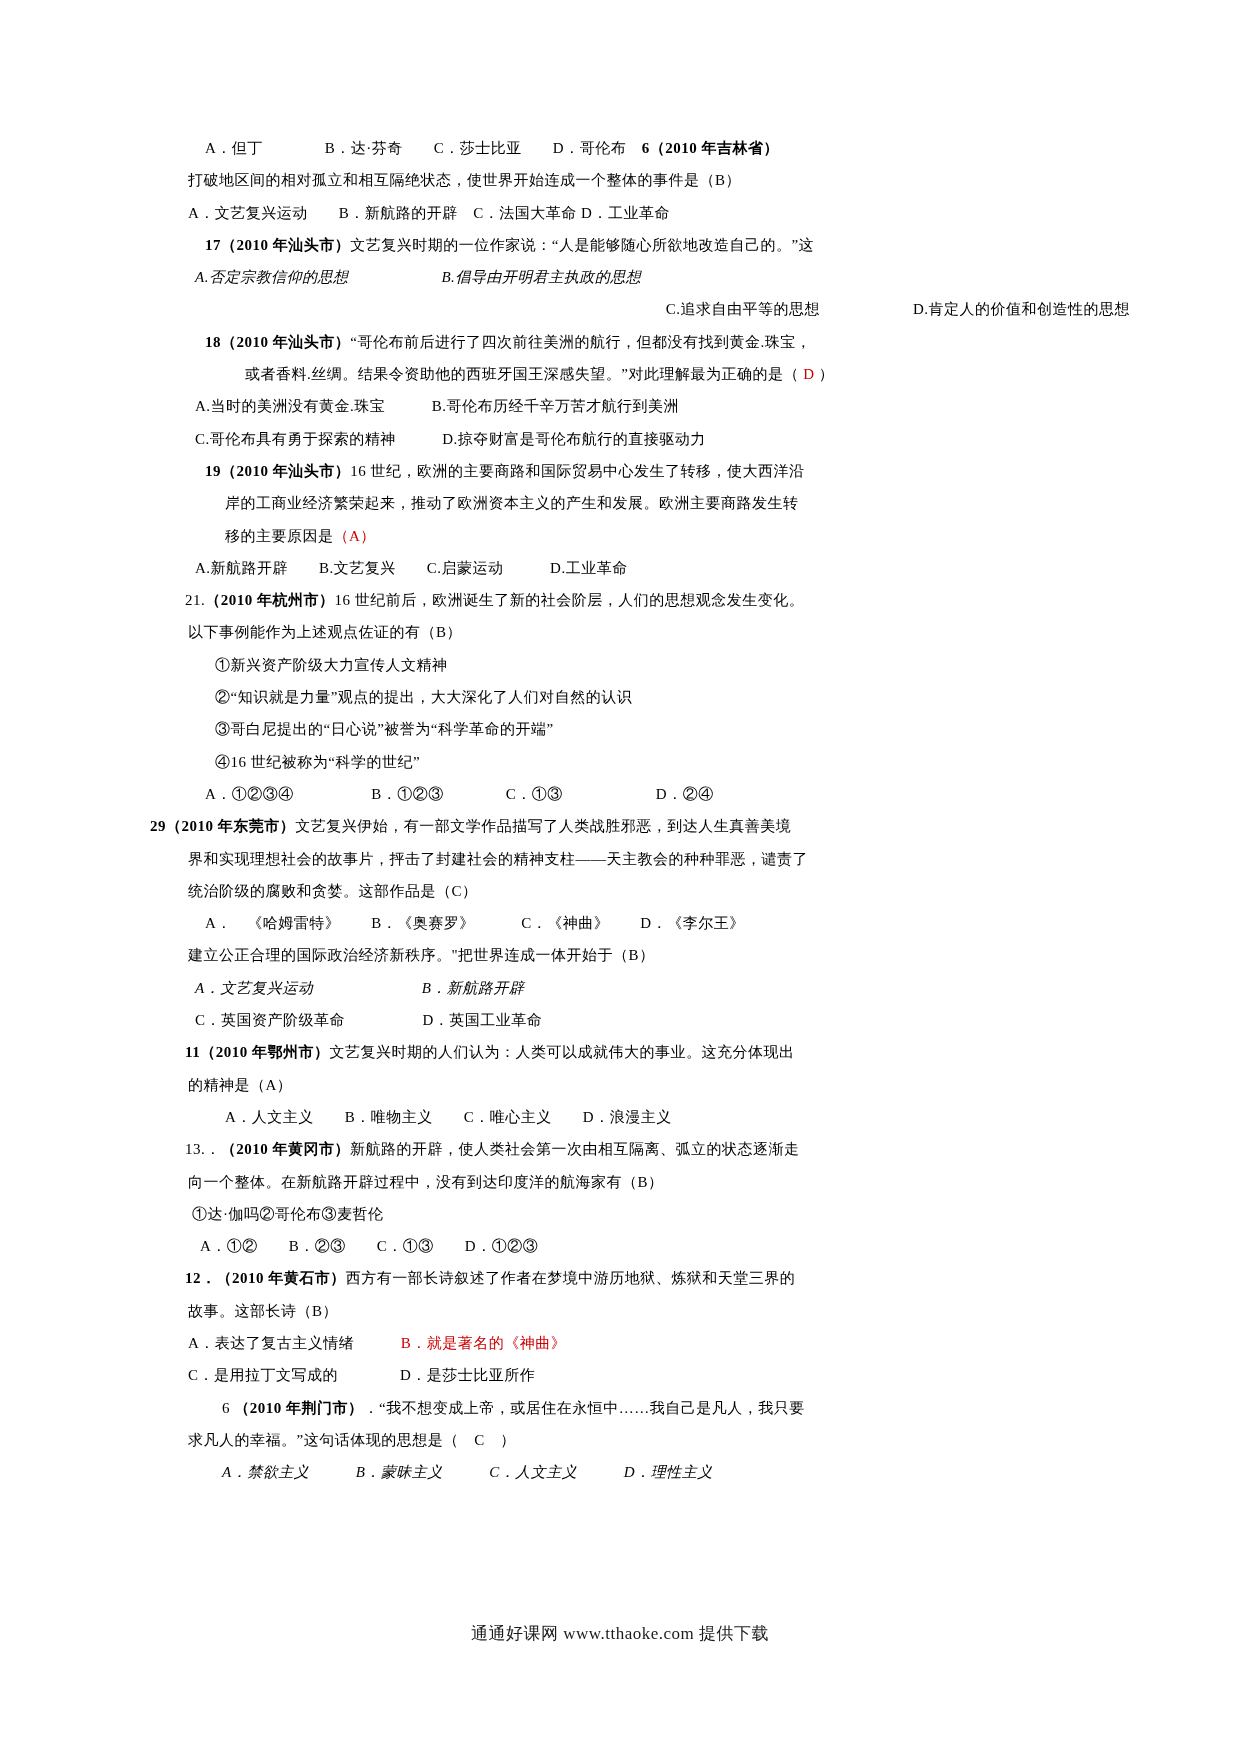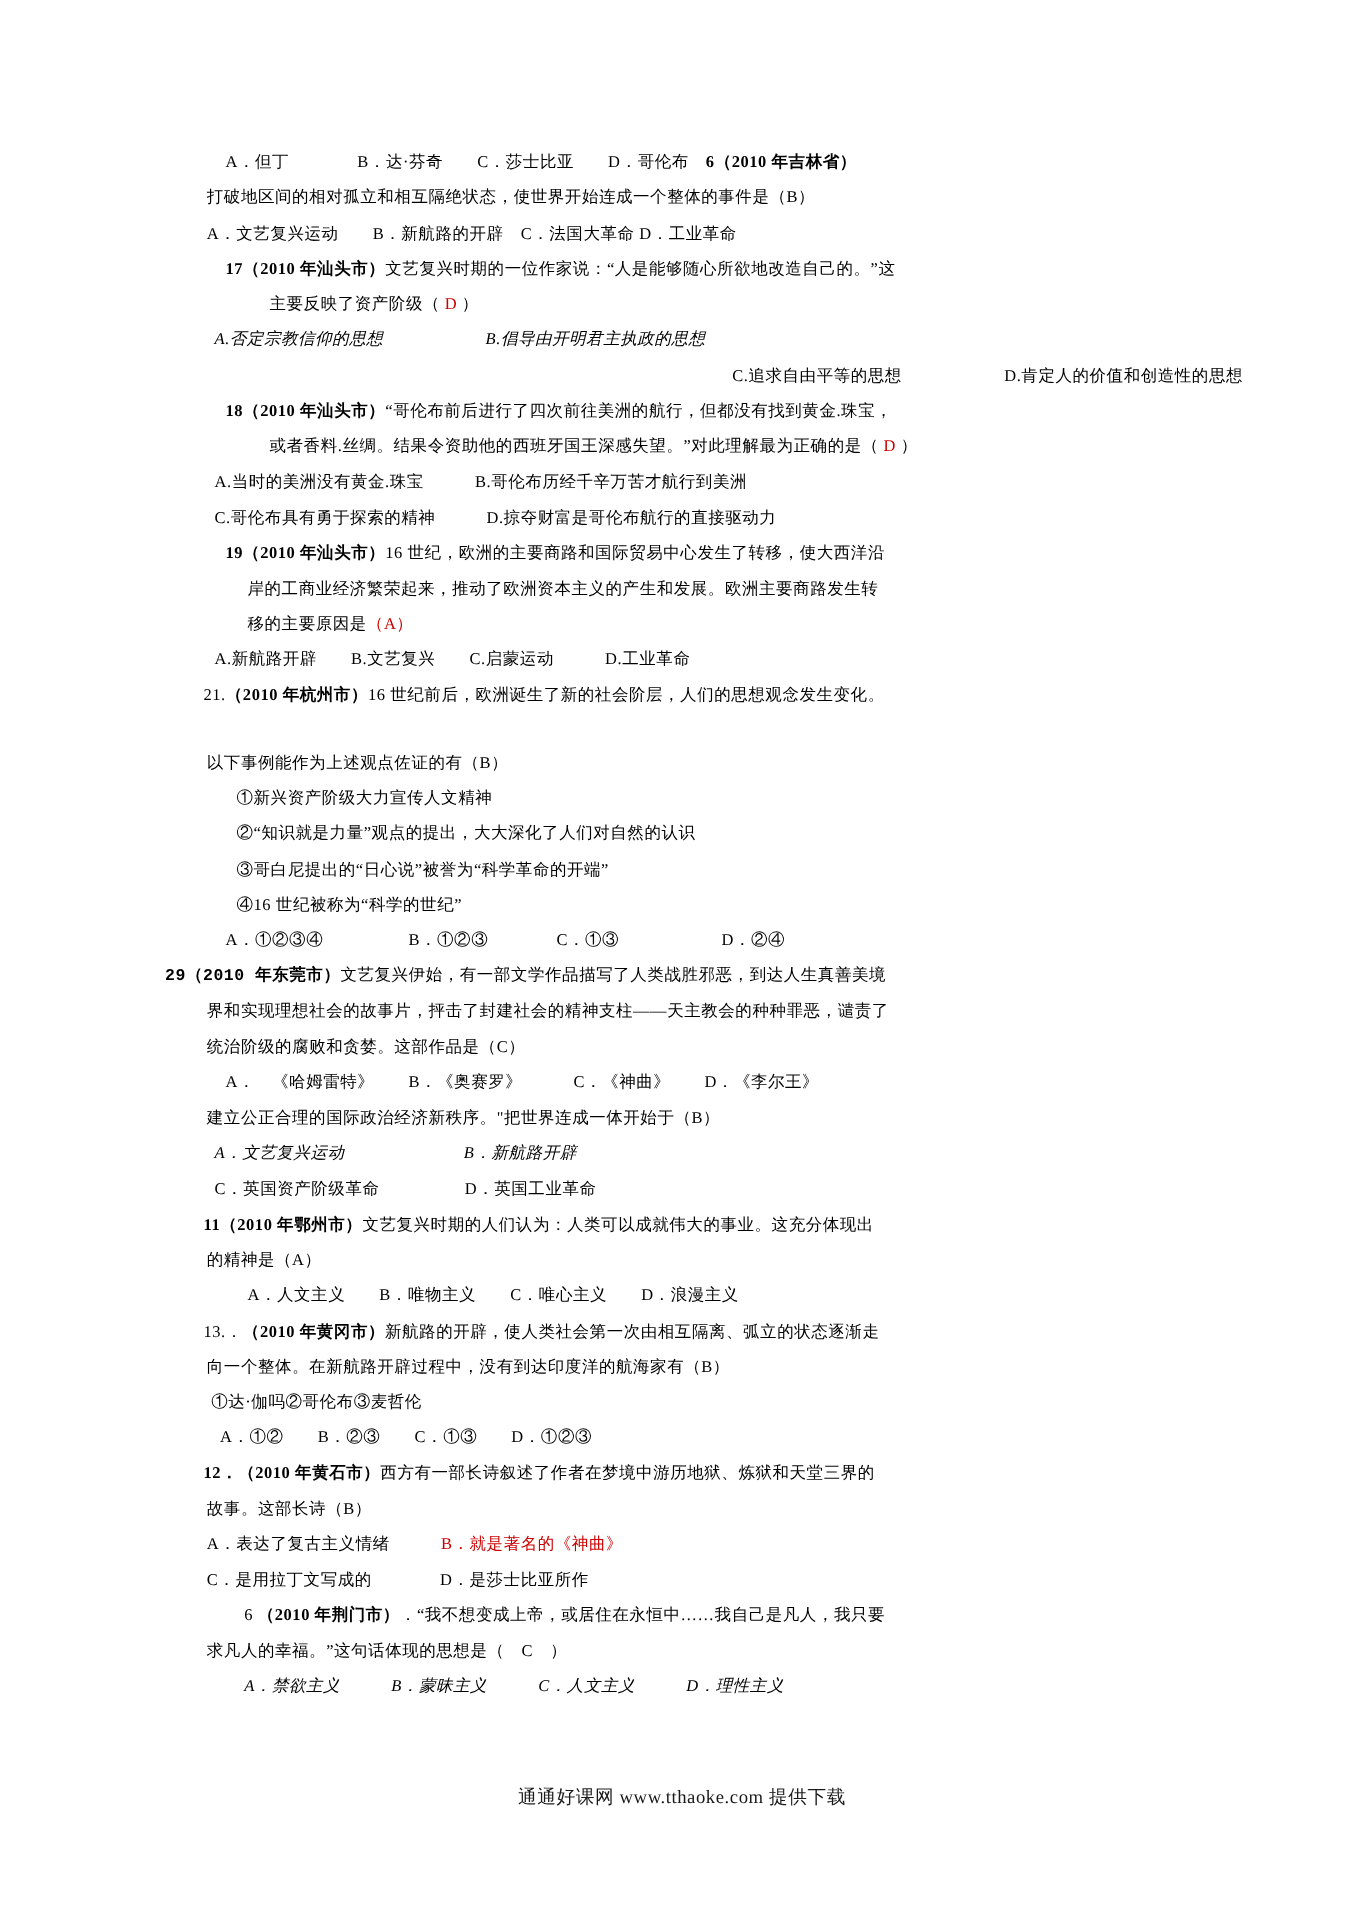--- a/index.html
+++ b/index.html
@@ -44,39 +44,38 @@
 </style>
 </head>
 <body>
 
 <div class="page">
   <div class="content">
       <div class="line" style="padding-left: 55px;"><span>A．但丁　　　　B．达·芬奇　　C．莎士比亚　　D．哥伦布　</span><span class="seg-bold">6（2010 年吉林省）</span></div>
       <div class="line" style="padding-left: 38px;"><span>打破地区间的相对孤立和相互隔绝状态，使世界开始连成一个整体的事件是（B）</span></div>
       <div class="line" style="padding-left: 38px;"><span>A．文艺复兴运动　　B．新航路的开辟　C．法国大革命 D．工业革命</span></div>
       <div class="line" style="padding-left: 55px;"><span class="seg-bold">17（2010 年汕头市）</span><span>文艺复兴时期的一位作家说：“人是能够随心所欲地改造自己的。”这</span></div>
-      <div class="line" style="padding-left: 95px;"><span>主要反映了资产阶级（ </span><span class="seg-red">D</span><span> ）</span></div>
       <div class="line" style="padding-left: 45px; font-style: italic;"><span>A.否定宗教信仰的思想　　　　　　B.倡导由开明君主执政的思想</span></div>
       <div class="line" style="padding-left: 45px; text-align: right;"><span>C.追求自由平等的思想　　　　　　D.肯定人的价值和创造性的思想</span></div>
       <div class="line" style="padding-left: 55px;"><span class="seg-bold">18（2010 年汕头市）</span><span>“哥伦布前后进行了四次前往美洲的航行，但都没有找到黄金.珠宝，</span></div>
       <div class="line" style="padding-left: 95px;"><span>或者香料.丝绸。结果令资助他的西班牙国王深感失望。”对此理解最为正确的是（ </span><span class="seg-red">D</span><span> ）</span></div>
       <div class="line" style="padding-left: 45px;"><span>A.当时的美洲没有黄金.珠宝　　　B.哥伦布历经千辛万苦才航行到美洲</span></div>
       <div class="line" style="padding-left: 45px;"><span>C.哥伦布具有勇于探索的精神　　　D.掠夺财富是哥伦布航行的直接驱动力</span></div>
       <div class="line" style="padding-left: 55px;"><span class="seg-bold">19（2010 年汕头市）</span><span>16 世纪，欧洲的主要商路和国际贸易中心发生了转移，使大西洋沿</span></div>
       <div class="line" style="padding-left: 75px;"><span>岸的工商业经济繁荣起来，推动了欧洲资本主义的产生和发展。欧洲主要商路发生转</span></div>
       <div class="line" style="padding-left: 75px;"><span>移的主要原因是</span><span class="seg-red">（A）</span></div>
       <div class="line" style="padding-left: 45px;"><span>A.新航路开辟　　B.文艺复兴　　C.启蒙运动　　　D.工业革命</span></div>
       <div class="line" style="padding-left: 35px;"><span>21.</span><span class="seg-bold">（2010 年杭州市）</span><span>16 世纪前后，欧洲诞生了新的社会阶层，人们的思想观念发生变化。</span></div>
-      <div class="line" style="padding-left: 38px; margin-top: 29px;"><span>以下事例能作为上述观点佐证的有（B）</span></div>
+      <div class="line" style="padding-left: 38px;"><span>以下事例能作为上述观点佐证的有（B）</span></div>
       <div class="line" style="padding-left: 65px;"><span>①新兴资产阶级大力宣传人文精神</span></div>
       <div class="line" style="padding-left: 65px;"><span>②“知识就是力量”观点的提出，大大深化了人们对自然的认识</span></div>
       <div class="line" style="padding-left: 65px;"><span>③哥白尼提出的“日心说”被誉为“科学革命的开端”</span></div>
       <div class="line" style="padding-left: 65px;"><span>④16 世纪被称为“科学的世纪”</span></div>
       <div class="line" style="padding-left: 55px;"><span>A．①②③④　　　　　B．①②③　　　　C．①③　　　　　　D．②④</span></div>
-      <div class="line" style="padding-left: 0px; font-family: Liberation Mono, monospace;"><span class="seg-bold">29（2010 年东莞市）</span><span>文艺复兴伊始，有一部文学作品描写了人类战胜邪恶，到达人生真善美境</span></div>
+      <div class="line" style="padding-left: 0px;"><span class="seg-bold">29（2010 年东莞市）</span><span>文艺复兴伊始，有一部文学作品描写了人类战胜邪恶，到达人生真善美境</span></div>
       <div class="line" style="padding-left: 38px;"><span>界和实现理想社会的故事片，抨击了封建社会的精神支柱——天主教会的种种罪恶，谴责了</span></div>
       <div class="line" style="padding-left: 38px;"><span>统治阶级的腐败和贪婪。这部作品是（C）</span></div>
       <div class="line" style="padding-left: 55px;"><span>A．　《哈姆雷特》　　B．《奥赛罗》　　　C．《神曲》　　D．《李尔王》</span></div>
       <div class="line" style="padding-left: 38px;"><span>建立公正合理的国际政治经济新秩序。"把世界连成一体开始于（B）</span></div>
       <div class="line" style="padding-left: 45px; font-style: italic;"><span>A．文艺复兴运动　　　　　　　B．新航路开辟</span></div>
       <div class="line" style="padding-left: 45px;"><span>C．英国资产阶级革命　　　　　D．英国工业革命</span></div>
       <div class="line" style="padding-left: 35px;"><span class="seg-bold">11（2010 年鄂州市）</span><span>文艺复兴时期的人们认为：人类可以成就伟大的事业。这充分体现出</span></div>
       <div class="line" style="padding-left: 38px;"><span>的精神是（A）</span></div>
       <div class="line" style="padding-left: 75px;"><span>A．人文主义　　B．唯物主义　　C．唯心主义　　D．浪漫主义</span></div>
       <div class="line" style="padding-left: 35px;"><span>13.．</span><span class="seg-bold">（2010 年黄冈市）</span><span>新航路的开辟，使人类社会第一次由相互隔离、弧立的状态逐渐走</span></div>

